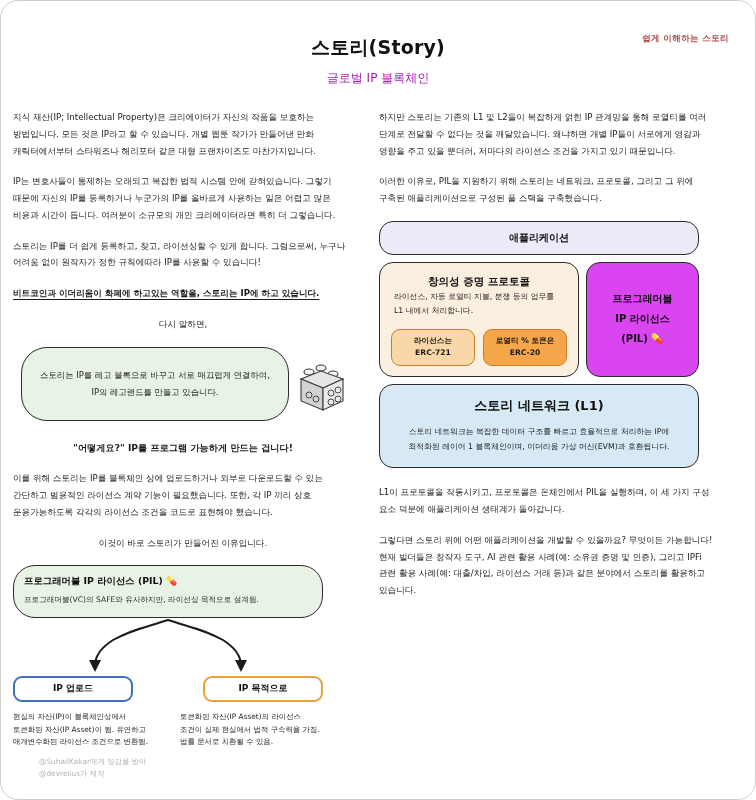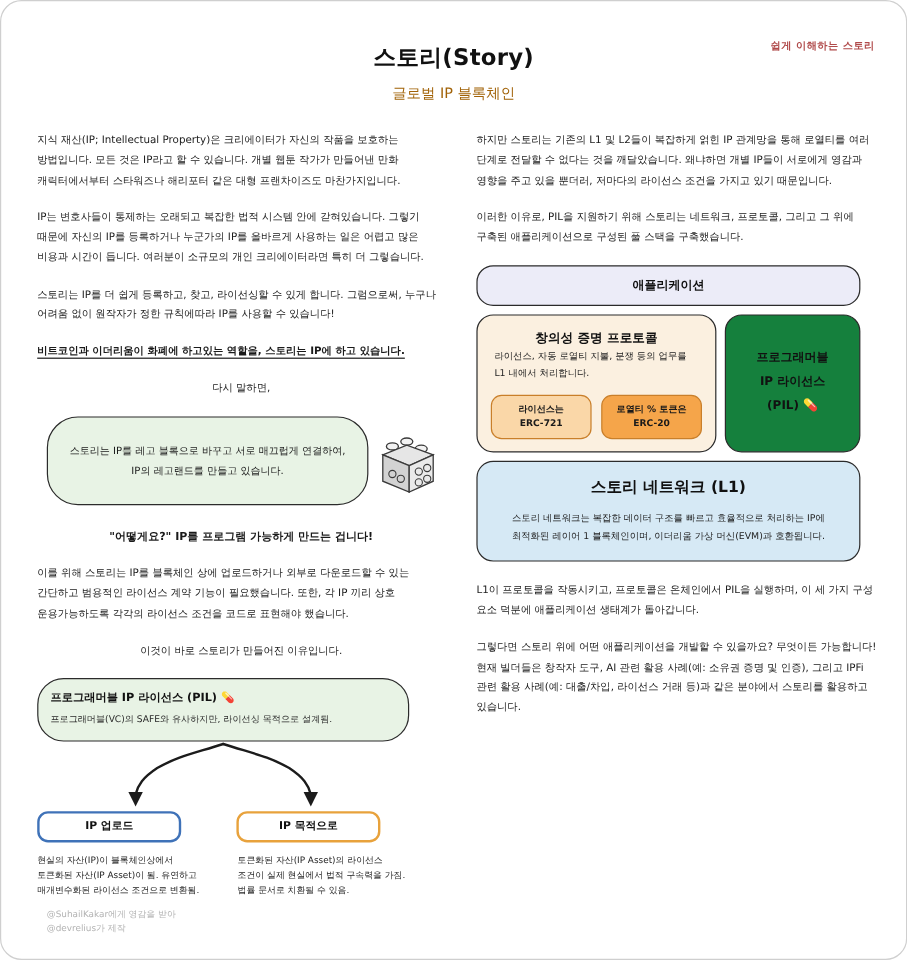--- a/index.html
+++ b/index.html
@@ -28,30 +28,30 @@
   }
   .title{
     text-align:center;
     margin:34px 0 0 0;
     font-size:19px;font-weight:700;color:#111;
     letter-spacing:.2px;
   }
   .subtitle{
     text-align:center;
     margin:9px 0 0 0;
-    font-size:12px;font-weight:400;color:#a16207;
+    font-size:12px;font-weight:400;color:#a21caf;
   }
 
   
   .cols{
     position:absolute;top:108px;left:0;
     width:756px;
     display:flex;
     gap:26px;
-    padding:0 30px;
+    padding:0 12px;
     box-sizing:border-box;
   }
   .col{width:340px;flex:0 0 340px;}
 
   p.para{
     margin:0 0 14px 0;
     font-size:8.6px;
     line-height:1.95;
     color:#1a1a1a;
     text-align:left;
@@ -97,21 +97,21 @@
     padding:9px 10px 10px 10px;
     text-align:left;
   }
   .pil-title{font-size:9.4px;font-weight:700;color:#111;}
   .pil-sub{font-size:7.6px;color:#2a2a2a;margin-top:6px;line-height:1.6;}
   .pill-emoji{font-size:9px;}
 
   .arrows{width:310px;height:60px;display:block;}
 
   .io-row{
-    width:286px;display:flex;justify-content:space-between;
+    width:310px;display:flex;justify-content:space-between;
     margin-top:-2px;
   }
   .io-box{
     width:120px;height:26px;
     box-sizing:border-box;
     background:#ffffff;
     border:2px solid #3f72b8;
     border-radius:9px;
     display:flex;align-items:center;justify-content:center;
     font-size:9px;font-weight:700;color:#111;
@@ -149,21 +149,21 @@
   .erc{
     width:84px;padding:5px 2px 6px 2px;
     box-sizing:border-box;
     border:1.4px solid #c97f2a;
     border-radius:9px;
     font-size:7.6px;line-height:1.6;color:#1a1a1a;font-weight:700;
     background:#fad7a8;
   }
   .erc.dark{background:#f5a54a;}
   .layer-pil{
-    background:#15803d;
+    background:#d946ef;
     width:113px;
     display:flex;flex-direction:column;align-items:center;justify-content:center;
     font-size:10px;font-weight:700;color:#111;line-height:2.0;
     padding:8px 4px;
   }
   .layer-l1{
     background:#d6e9f5;
     padding:12px 14px 13px 14px;
   }
   .layer-l1 .l1-title{font-size:13px;font-weight:700;color:#111;}

